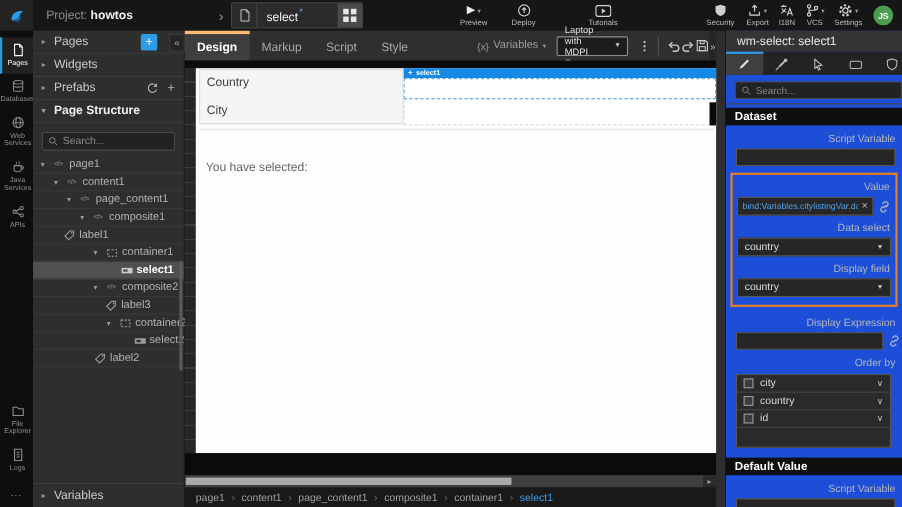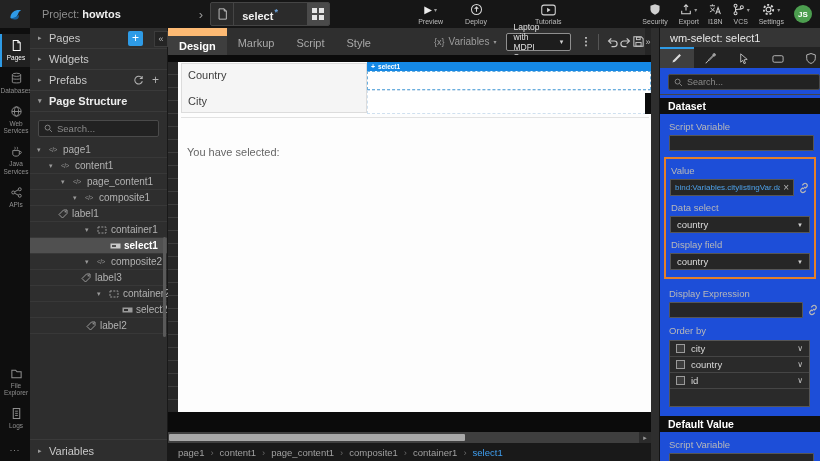--- a/index.html
+++ b/index.html
@@ -9,21 +9,21 @@
 
   
   .topbar { position:absolute; left:0; top:0; width:820px; height:28px; background:#161616; display:flex; align-items:center; }
   .logo-cell { width:30px; height:28px; background:#232323; display:flex; align-items:center; justify-content:center; }
   .project { margin-left:12px; font-size:11px; color:#8f8f8f; white-space:nowrap; }
   .project b { color:#f0f0f0; font-weight:bold; }
   .proj-chev { margin-left:78px; color:#9a9a9a; font-size:13px; }
   .proj-chev::before { content:"›"; }
   .page-tab { margin-left:7px; height:24px; width:120px; background:#2b2b2b; border:1px solid #454545; display:flex; align-items:center; border-radius:2px; overflow:hidden; }
   .page-tab .doc-cell { width:23px; height:100%; display:flex; align-items:center; justify-content:center; border-right:1px solid #454545; }
-  .page-tab .ptname { flex:1; padding-left:8px; font-size:11px; font-weight:bold; color:#f2f2f2; }
+  .page-tab .ptname { flex:1; padding-left:8px; font-size:11px; font-weight:normal; color:#f2f2f2; }
   .page-tab .dirty { color:#6ea6e0; font-size:9px; vertical-align:super; margin-left:1px; }
   .page-tab .grid-cell { width:22px; height:100%; background:#4a4a4a; display:flex; align-items:center; justify-content:center; }
   .grid-ic { display:grid; grid-template-columns:5px 5px; grid-template-rows:5px 5px; gap:1.5px; }
   .grid-ic i { background:#e6e6e6; }
   .tb-act { display:flex; flex-direction:column; align-items:center; justify-content:center; color:#bdbdbd; font-size:7px; gap:2px; cursor:default; }
   .tb-act .ic-row { display:flex; align-items:center; gap:2px; height:12px; }
   .tb-chevdn { font-size:6px; color:#9a9a9a; }
   .tb-chevdn::before { content:"▾"; }
   .play-ic::before { content:"▶"; color:#ececec; font-size:10px; line-height:12px; }
   .avatar { width:18px; height:18px; border-radius:50%; background:#4c9e4f; color:#fff; font-size:8px; font-weight:bold; display:flex; align-items:center; justify-content:center; margin:0 8px 0 10px; }
@@ -58,21 +58,21 @@
   .tarrow { width:12px; font-size:7px; color:#9a9a9a; flex:none; }
   .tarrow.down::before { content:"▾"; }
   .ticon { width:14px; flex:none; display:flex; align-items:center; color:#9a9a9a; }
   .ticon .mk { font-size:6.5px; letter-spacing:-0.5px; color:#8f8f8f; }
   .tree-scroll { position:absolute; right:1px; top:95px; width:3px; height:100px; background:#5a5a5a; border-radius:2px; }
   .vars-footer { position:absolute; left:0; bottom:0; width:100%; height:22px; border-top:1px solid #3a3a3a; background:#2e2e2e; display:flex; align-items:center; padding:0 8px; color:#c9c9c9; font-size:11px; }
 
   
   .ctoolbar { position:absolute; left:168px; top:28px; width:483px; height:27px; background:#2f2f2f; display:flex; align-items:center; }
   .ct-tab { height:27px; padding:0 11px; display:flex; align-items:center; font-size:11px; color:#a8a8a8; border-top:2px solid transparent; }
-  .ct-tab.active { background:#3e3e3e; border-top:8px solid #fdba74; color:#fff; font-weight:bold; }
+  .ct-tab.active { background:#3e3e3e; border-top:3px solid #fdba74; color:#fff; font-weight:bold; }
   .vars-dd { margin-left:52px; display:flex; align-items:center; gap:4px; color:#9c9c9c; font-size:10px; }
   .vars-dd .vx { font-size:9px; color:#9c9c9c; }
   .device-btn { margin-left:10px; height:18px; border:1px solid #8f8f8f; background:#1d1d1d; border-radius:2px; color:#e0e0e0; font-size:8.5px; display:flex; align-items:center; gap:7px; padding:0 6px; }
   .device-btn .dda { font-size:6px; color:#d0d0d0; }
   .device-btn .dda::before { content:"▼"; }
   .dots-btn { margin-left:9px; color:#cfcfcf; font-size:11px; font-weight:bold; letter-spacing:0; }
   .dots-btn::before { content:"⋮"; }
   .ct-sep { width:1px; height:16px; background:#555; margin:0 7px; }
   .icon-btn { width:18px; height:18px; display:flex; align-items:center; justify-content:center; }
   .more-btn { margin-left:auto; width:13px; height:27px; background:#252525; color:#c0c0c0; font-size:9px; display:flex; align-items:center; justify-content:center; }
@@ -107,21 +107,21 @@
   .panel { position:absolute; left:659px; top:28px; width:169px; height:446px; background:#1d4ed8; border-left:1px solid #141414; }
   .panel-header { height:19px; background:#353535; display:flex; align-items:center; padding:0 10px; font-size:11px; color:#e8e8e8; }
   .panel-tabs { height:21px; background:#232323; display:flex; }
   .ptab { flex:1; display:flex; align-items:center; justify-content:center; border-top:2px solid transparent; }
   .ptab.active { background:#3f3f3f; border-top:2px solid #2e9be6; }
   .panel-search { margin:6px 8px 4px; height:16px; background:#222; border:1px solid #4a4a4a; border-radius:2px; display:flex; align-items:center; padding:0 5px; gap:4px; }
   .panel-search input { flex:1; min-width:0; background:transparent; border:none; outline:none; color:#bdbdbd; font-size:9px; font-family:"Liberation Sans",sans-serif; }
   .panel-search input::placeholder { color:#8a8a8a; }
   .pdivider { border-top:1px solid #454545; margin-top:3px; }
   .sec-bar { margin-top:3px; height:16px; background:#0f0f0f; color:#fff; font-weight:bold; font-size:10.5px; display:flex; align-items:center; padding:0 8px; margin-right:8px; }
-  .fld-label { margin:7px 14px 3px 9px; font-size:9.5px; color:#b8b8b8; }
+  .fld-label { margin:7px 14px 3px 9px; font-size:9.5px; color:#b8b8b8;text-align:right; }
   .fld-input { margin:0 14px 0 9px; height:16px; background:#262626; border:1px solid #565656; border-radius:1px; }
   .orange-box { margin:6px 12px 0 4px; border:2px solid #e5802a; padding:0 4px 7px; }
   .orange-box .fld-label { margin:6px 1px 3px; }
   .bind-row { display:flex; align-items:center; gap:4px; }
   .bind-input { flex:1; height:17px; background:#262626; border:1px solid #565656; display:flex; align-items:center; padding:0 4px; min-width:0; }
   .bind-text { font-size:8px; color:#4da0e8; white-space:nowrap; overflow:hidden; }
   .clear-x { margin-left:auto; color:#b5b5b5; font-size:10px; padding-left:3px; }
   .clear-x::before { content:"×"; }
   .select-box { height:17px; background:#262626; border:1px solid #565656; display:flex; align-items:center; padding:0 6px; font-size:9.5px; color:#ddd; }
   .select-box .dda { margin-left:auto; font-size:6px; color:#cfcfcf; }
@@ -427,21 +427,21 @@
           </span>
         <span>select1</span>
       </div>
       <div class="trow" style="padding-left:55px;">
         <span class="tarrow down"></span>
         <span class="ticon">
             <span class="mk">&lt;/&gt;</span>
           </span>
         <span>composite2</span>
       </div>
-      <div class="trow" style="padding-left:51px;">
+      <div class="trow" style="padding-left:36px;justify-content:center;">
         <span class="ticon">
             <svg width="10" height="10" viewBox="0 0 10 10">
               <path d="M5.5 1 H9 V4.5 L4.5 9 L1 5.5 Z" fill="none" stroke="#9a9a9a" stroke-width="1"></path>
               <circle cx="7.3" cy="2.7" r="0.8" fill="#9a9a9a"></circle>
             </svg>
           </span>
         <span>label3</span>
       </div>
       <div class="trow" style="padding-left:67px;">
         <span class="tarrow down"></span>

